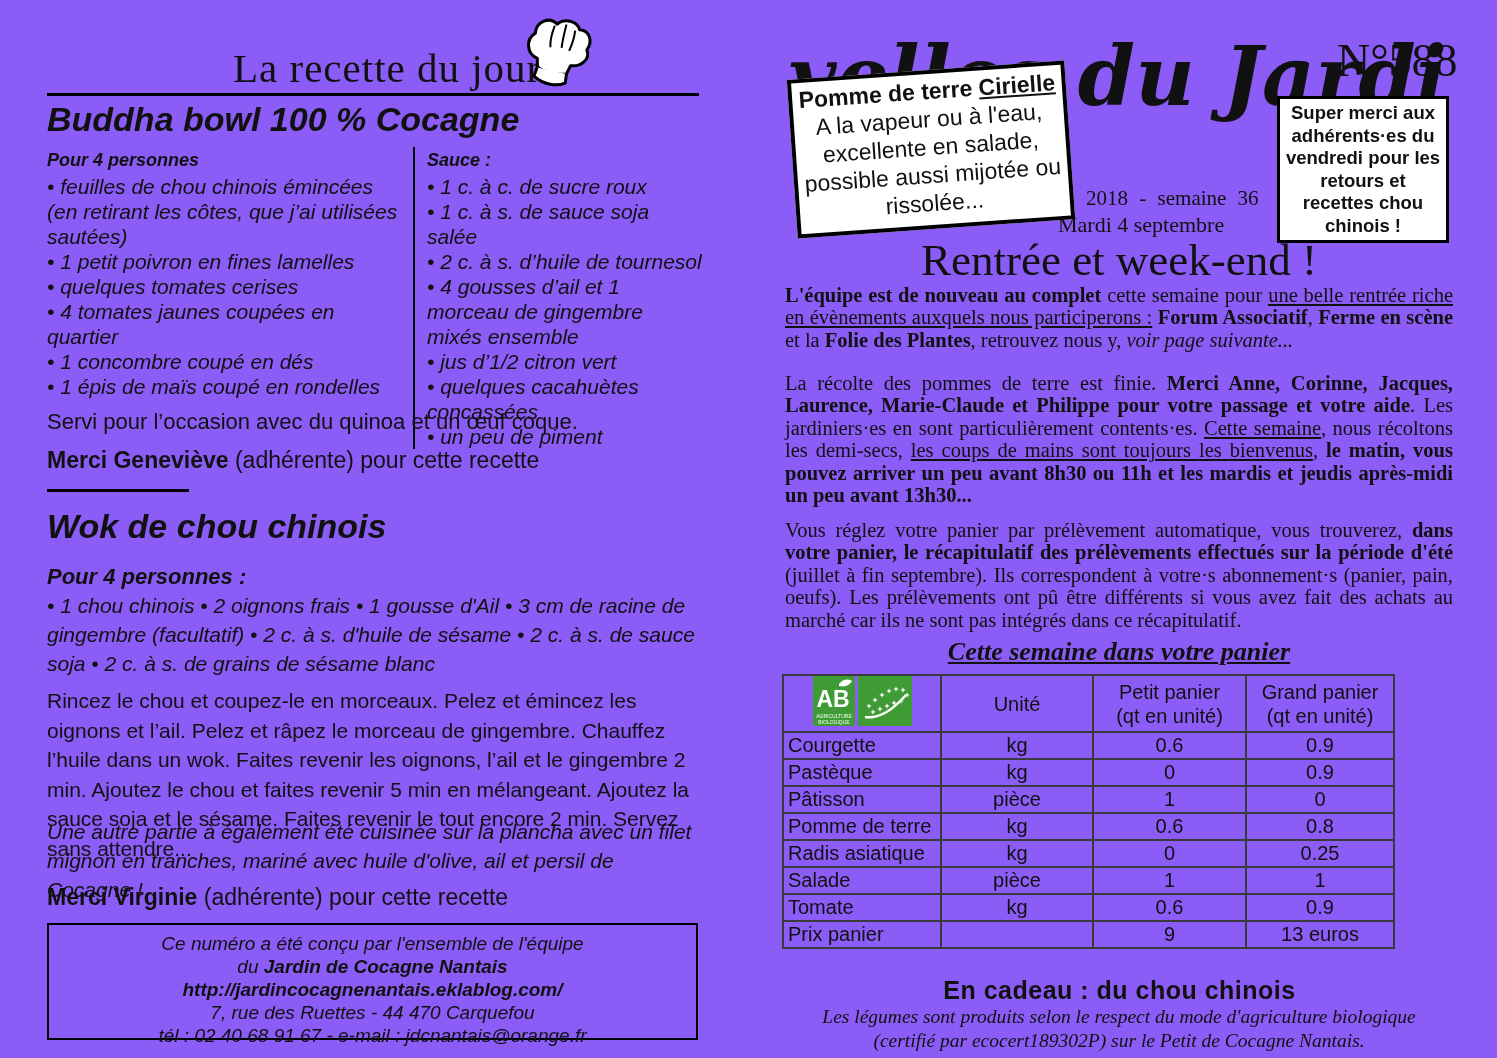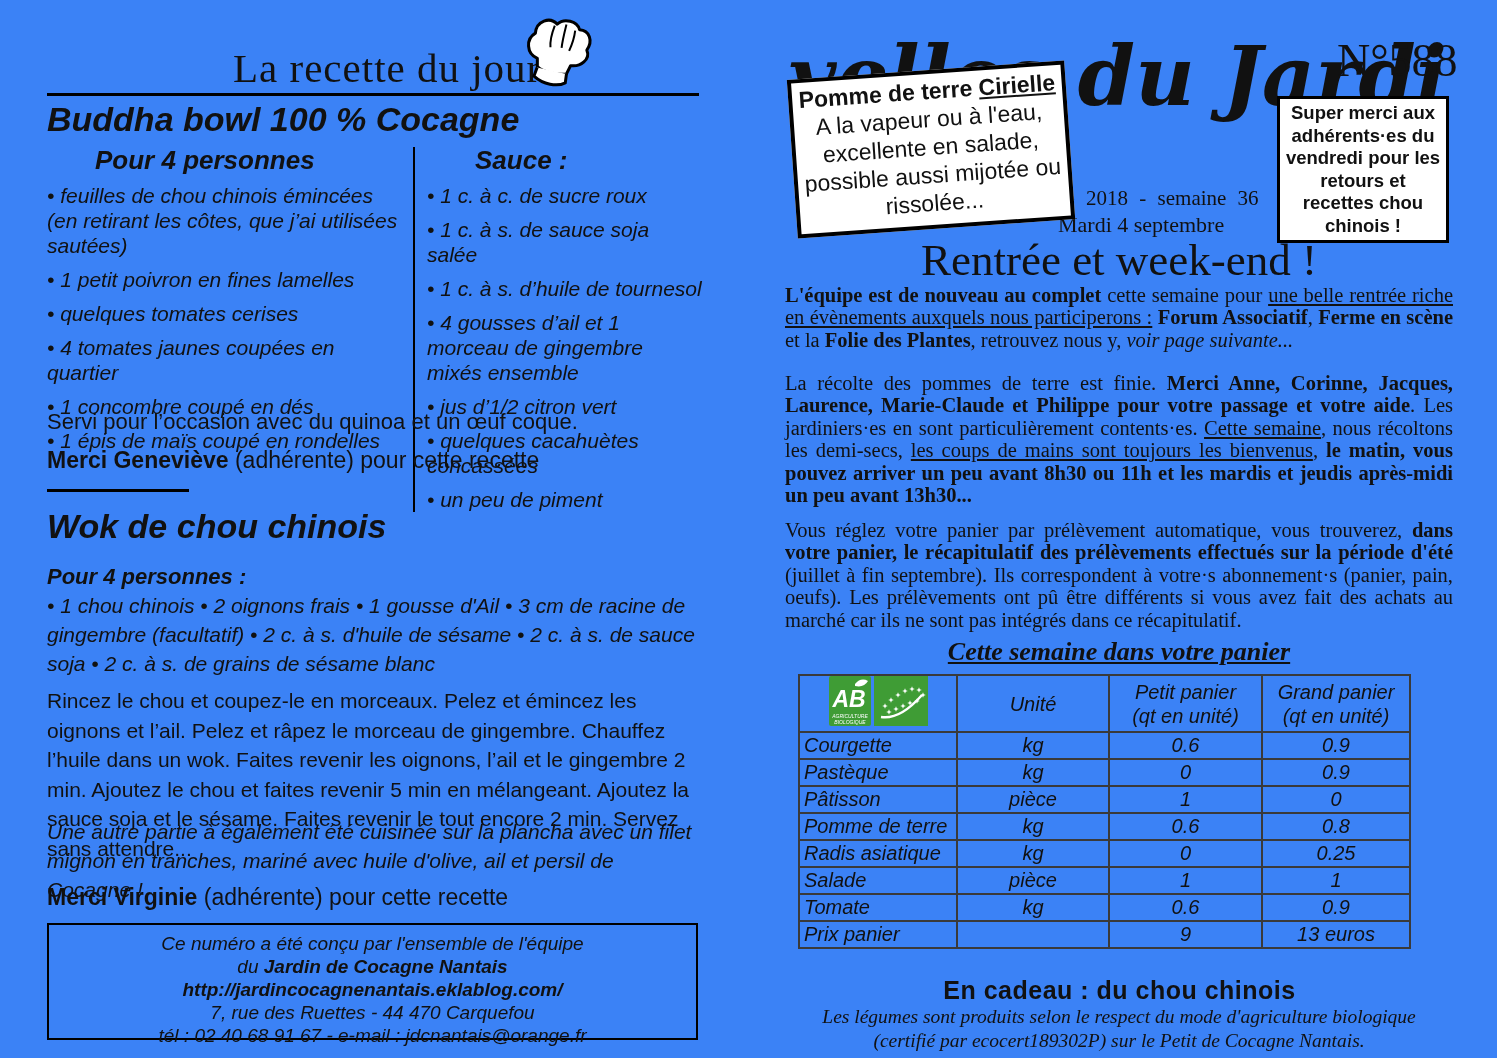--- a/index.html
+++ b/index.html
@@ -1,34 +1,34 @@
 <!DOCTYPE html>
 <html><head>
 <meta charset="utf-8">
 <style>
   html,body{margin:0;padding:0;background:#e8e8e8;}
-  .sheet{position:relative;width:1497px;height:1058px;background:#3b82f6;color:#111;overflow:hidden;
+  .sheet{position:relative;width:1497px;height:1058px;background:#8b5cf6;color:#111;overflow:hidden;
          font-family:"Liberation Sans",sans-serif;}
   .abs{position:absolute;}
   .b{font-weight:bold;}
   .i{font-style:italic;}
   .u{text-decoration:underline;}
   .rule{background:#000;}
 
   
   .l-title{left:233px;top:44px;font-family:"Liberation Serif",serif;font-size:41px;letter-spacing:1px;}
   .chef-hat{left:520px;top:14px;}
   .l-rule1{left:47px;top:93px;width:652px;height:3px;}
   .r1-title{left:47px;top:100px;font-size:34px;font-weight:bold;font-style:italic;}
   .ing-wrap{left:47px;top:147px;width:655px;display:flex;align-items:stretch;}
   .ing-left{width:360px;padding-right:6px;}
   .ing-divider{width:2px;background:#000;}
   .ing-right{flex:1;padding-left:12px;}
-  .ing-head{font-size:26px;font-weight:bold;font-style:italic;line-height:27px;margin-left:48px;}
-  .ing-lines div{font-size:21px;font-style:italic;line-height:25px;margin-top:9px;}
+  .ing-head{font-size:18px;font-weight:bold;font-style:italic;line-height:27px;}
+  .ing-lines div{font-size:21px;font-style:italic;line-height:25px;}
   .servi{left:47px;top:409px;font-size:22px;}
   .credit{left:47px;top:447px;font-size:23px;}
   .l-rule2{left:47px;top:489px;width:142px;height:3px;}
   .r2-title{left:47px;top:507px;font-size:34px;font-weight:bold;font-style:italic;}
   .r2-pour{left:47px;top:564px;font-size:22px;font-weight:bold;font-style:italic;}
   .r2-ing{left:47px;top:591px;width:652px;font-size:21px;font-style:italic;line-height:29px;}
   .r2-steps{left:47px;top:686px;width:655px;font-size:21px;line-height:29.5px;}
   .r2-note{left:47px;top:817px;width:655px;font-size:21px;font-style:italic;line-height:29px;}
   .credit2{left:47px;top:884px;font-size:23px;}
   .l-footer{left:47px;top:923px;width:647px;height:106px;border:2px solid #000;text-align:center;
@@ -43,21 +43,21 @@
   .mast-rule-b{left:1300px;top:210px;width:148px;height:3px;z-index:0;}
   .date1{left:1020px;top:186px;font-family:"Liberation Serif",serif;font-size:21px;word-spacing:6px;z-index:2;}
   .date2{left:1058px;top:212px;font-family:"Liberation Serif",serif;font-size:22px;z-index:2;}
   .headline{left:785px;top:234px;width:668px;text-align:center;
         font-family:"Liberation Serif",serif;font-size:45px;z-index:2;}
   .para{left:785px;width:668px;font-family:"Liberation Serif",serif;font-size:20.5px;
         line-height:22.4px;text-align:justify;z-index:1;}
   .p1{top:284px;} .p2{top:372px;} .p3{top:519px;}
   .tbl-title{left:785px;top:637px;width:668px;text-align:center;font-family:"Liberation Serif",serif;
         font-size:26px;font-weight:bold;font-style:italic;text-decoration:underline;}
-  .panier-table{left:798px;top:674px;border-collapse:collapse;z-index:1;font-style:italic;}
+  .panier-table{left:782px;top:674px;border-collapse:collapse;z-index:1;}
   .panier-table td,.panier-table th{border:2px solid #3a3a3a;font-size:20px;font-weight:normal;padding:0 4px;}
   .panier-table th{height:52px;text-align:center;line-height:24px;}
   .panier-table td{height:25px;text-align:center;}
   .panier-table td:first-child{text-align:left;}
   .col-veg{width:148px;} .col-unit{width:142px;} .col-small{width:143px;} .col-large{width:138px;}
   .logo-cell{display:flex;justify-content:center;align-items:center;gap:3px;}
   .gift{left:815px;top:976px;width:609px;text-align:center;font-size:25px;font-weight:bold;letter-spacing:.5px;}
   .cert{left:785px;top:1005px;width:668px;text-align:center;font-family:"Liberation Serif",serif;
         font-style:italic;font-size:19.5px;line-height:24px;}
   .sticky-note{left:792px;top:70px;width:266px;border:4px solid #000;background:#fff;z-index:3;
@@ -99,21 +99,21 @@
           <div>• 1 concombre coupé en dés</div>
           <div>• 1 épis de maïs coupé en rondelles</div>
         </div>
     </div>
     <div class="ing-divider"></div>
     <div class="ing-right">
       <div class="ing-head">Sauce :</div>
       <div class="ing-lines">
           <div>• 1 c. à c. de sucre roux</div>
           <div>• 1 c. à s. de sauce soja salée</div>
-          <div>• 1 c. à s. d’huile de tournesol</div>
+          <div>• 2 c. à s. d’huile de tournesol</div>
           <div>• 4 gousses d’ail et 1 morceau de gingembre mixés ensemble</div>
           <div>• jus d’1/2 citron vert</div>
           <div>• quelques cacahuètes concassées</div>
           <div>• un peu de piment</div>
         </div>
     </div>
   </div>
 
   <div class="abs servi">Servi pour l’occasion avec du quinoa et un œuf coque.</div>
   <div class="abs credit"><span class="b">Merci Geneviève</span><span> (adhérente) pour cette recette</span></div>

